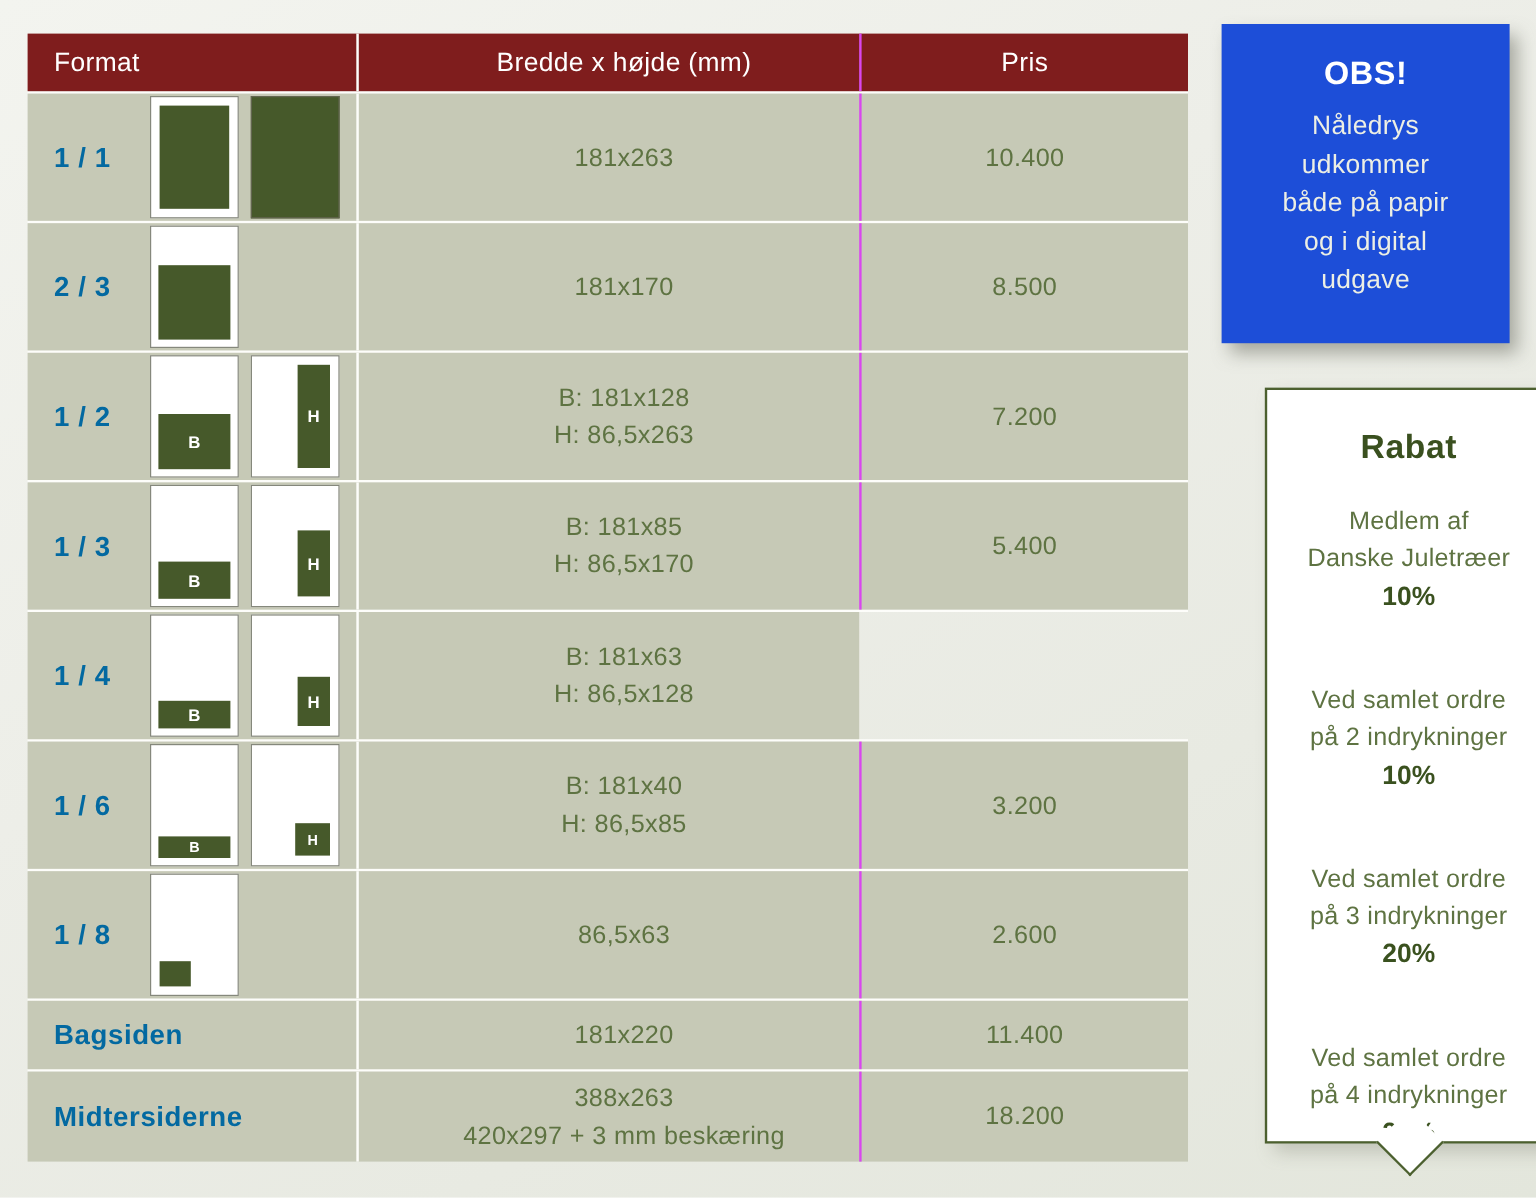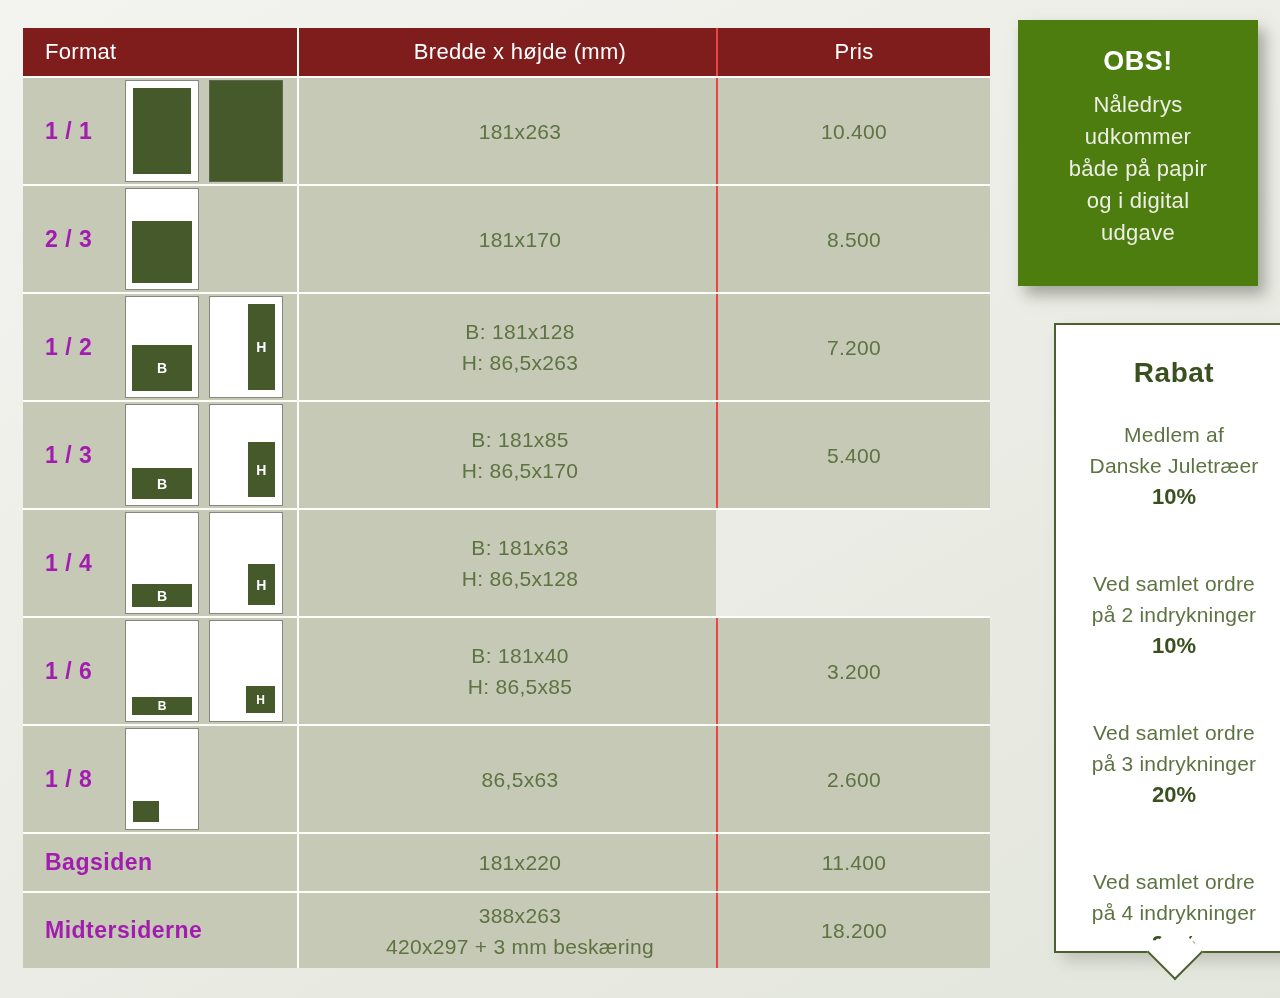--- a/index.html
+++ b/index.html
@@ -11,25 +11,25 @@
   
   .price-table{position:absolute;left:23px;top:28px;width:967px;}
   .t-row{display:flex;border-top:2px solid #fdfdfa;}
   .t-row.t-header{border-top:none;height:48px;}
   .r-std{height:106px;}
   .r-bag{height:57px;}
   .r-mid{height:75px;}
   .cell{box-sizing:border-box;background:#c6c9b6;display:flex;}
   .c-fmt{width:274px;align-items:center;padding-left:22px;}
   .c-size{width:419px;border-left:2px solid #fdfdfa;flex-direction:column;align-items:center;justify-content:center;text-align:center;padding-left:25px;}
-  .c-price{width:274px;border-left:2px solid #ef4444;align-items:center;justify-content:center;}
+  .c-price{width:274px;border-left:2px solid #d946ef;align-items:center;justify-content:center;}
   .t-header .cell{background:#7f1d1d;color:#fff;font-size:22px;font-weight:500;letter-spacing:.3px;}
   .t-header .c-fmt{padding-left:22px;}
   .t-header .c-size,.t-header .c-price{justify-content:center;align-items:center;flex-direction:row;}
-  .fmt-label{font-size:23px;font-weight:700;color:#a21caf;width:80px;flex:none;letter-spacing:.5px;}
+  .fmt-label{font-size:23px;font-weight:700;color:#0369a1;width:80px;flex:none;letter-spacing:.5px;}
   .lbl-wide{width:auto;}
   .size-line,.price-text{font-size:21px;color:#5e7342;line-height:31px;letter-spacing:.3px;}
   
   .diagrams{display:flex;gap:10px;align-items:center;}
   .thumb{width:72px;height:100px;background:#fff;border:1px solid #85887c;position:relative;flex:none;}
   .thumb-bleed{background:#46592a;border-color:#62654f;}
   .blk{position:absolute;background:#46592a;display:flex;align-items:center;justify-content:center;color:#fff;font-size:14px;font-weight:600;}
   .d11a{top:7px;left:7px;right:7px;bottom:7px;}
   .d23{left:6px;right:6px;bottom:6px;height:62%;}
   .d12b{left:6px;right:6px;bottom:6px;height:46%;}
@@ -37,21 +37,21 @@
   .d13b{left:6px;right:6px;bottom:6px;height:31%;}
   .d13h{right:7px;bottom:8px;width:38%;height:55%;}
   .d14b{left:6px;right:6px;bottom:6px;height:23%;}
   .d14h{right:7px;bottom:8px;width:38%;height:41%;}
   .d16b{left:6px;right:6px;bottom:6px;height:18%;font-size:12px;}
   .d16h{right:7px;bottom:8px;width:40%;height:27%;font-size:12px;}
   .d18{left:7px;bottom:7px;width:36%;height:21%;}
   
   .obs-box{
     position:absolute;left:1018px;top:20px;width:240px;height:266px;
-    background:#4d7c0f;box-sizing:border-box;padding-top:26px;text-align:center;
+    background:#1d4ed8;box-sizing:border-box;padding-top:26px;text-align:center;
     box-shadow:7px 9px 14px rgba(108,110,98,.55);
   }
   .obs-title{color:#fff;font-size:27px;font-weight:700;letter-spacing:.5px;margin-bottom:12px;}
   .obs-line{color:#edefe4;font-size:22px;line-height:32px;letter-spacing:.3px;}
   
   .rabat-box{
     position:absolute;left:1054px;top:323px;width:240px;height:630px;
     background:#fff;border:2px solid #4c602f;box-sizing:border-box;
     text-align:center;box-shadow:8px 8px 14px rgba(140,142,128,.4);
   }

